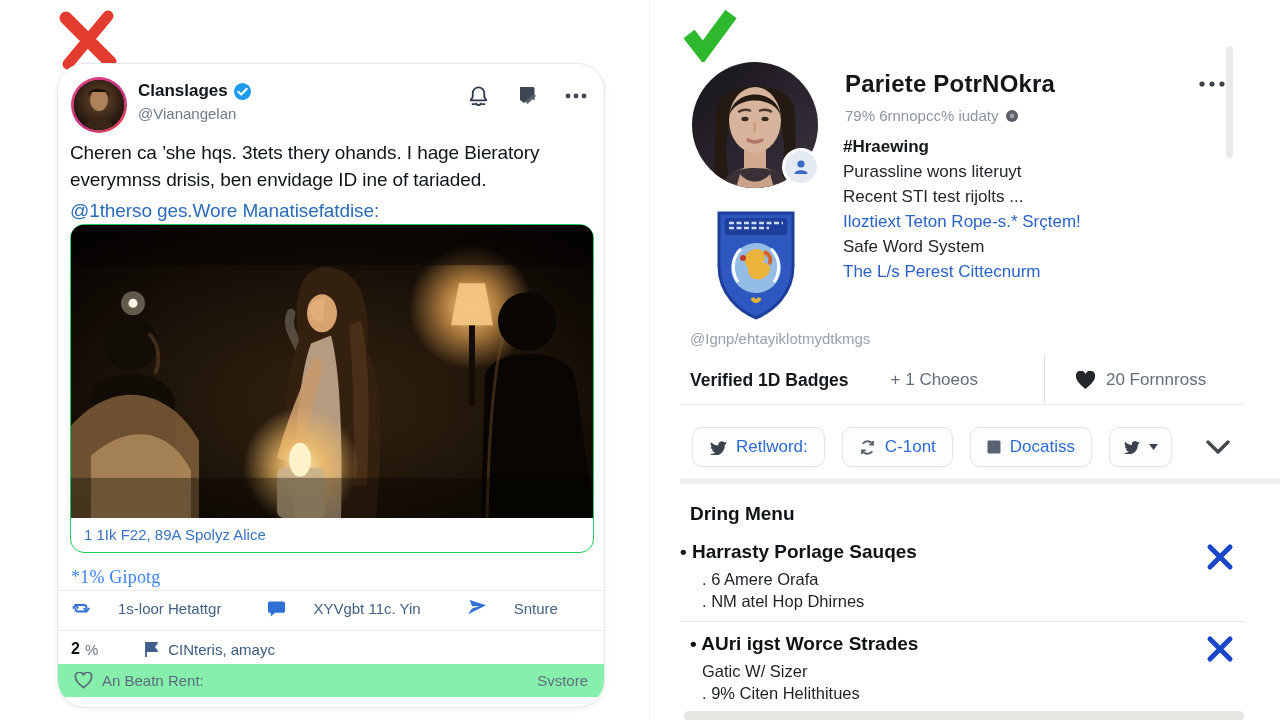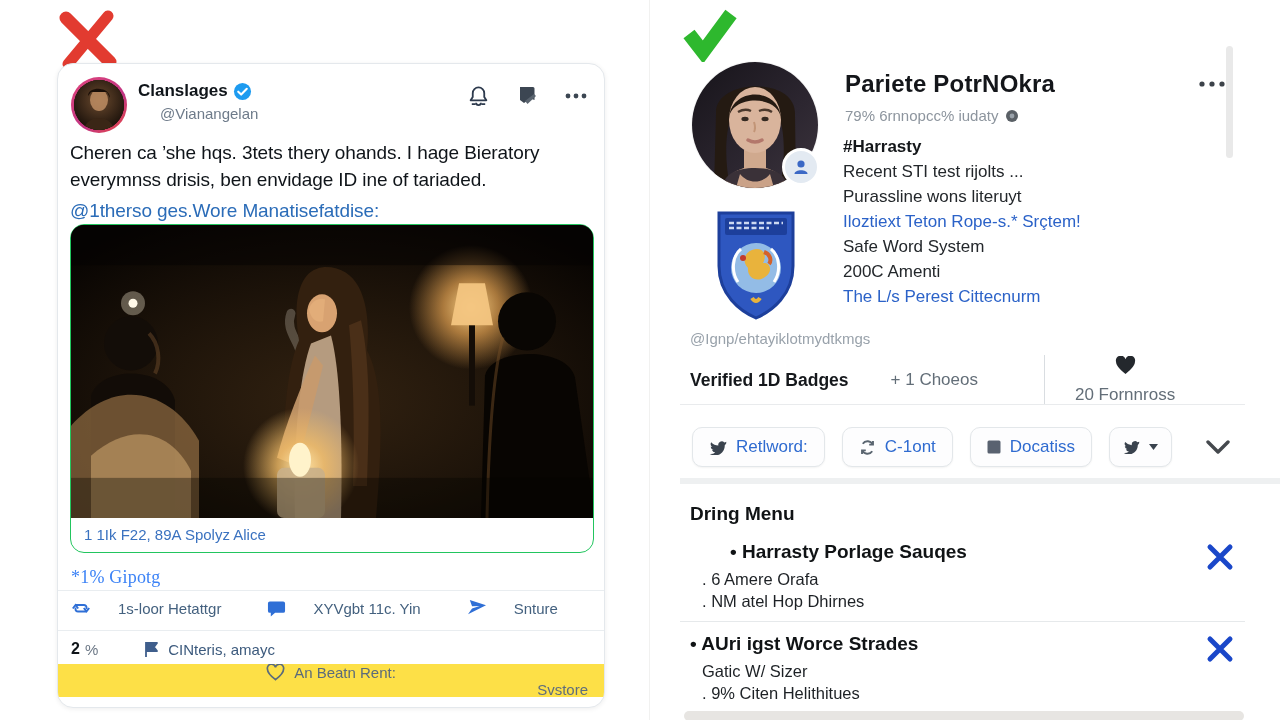--- a/index.html
+++ b/index.html
@@ -6,63 +6,63 @@
   html,body { width:1280px; height:720px; }
   body {
     font-family: "Liberation Sans", sans-serif;
     background:#ffffff; color:#0f1419; position:relative; overflow:hidden;
   }
   .abs { position:absolute; }
 
   
   #tweet-card {
     left:57px; top:63px; width:548px; height:645px;
-    background:#fff; border:1px solid #e4e8ec; border-radius:16px;
+    background:#fff; border:1px solid #e4e8ec; border-radius:28px;
     box-shadow:0 1px 5px rgba(0,0,0,.07); overflow:hidden;
   }
   .avatar-ring {
     left:13px; top:13px; width:56px; height:56px; border-radius:50%;
     background:linear-gradient(140deg,#e0457b,#c13584 60%,#e8483f); padding:3px;
   }
   .avatar-ring .inner { width:100%; height:100%; border-radius:50%; overflow:hidden; background:#241a12; }
   .tw-name { left:80px; top:17px; font-size:17px; font-weight:bold; color:#0f1419; display:flex; align-items:center; gap:5px;}
-  .tw-handle { left:80px; top:41px; font-size:15px; color:#6e7b8a;margin-left:22px; }
+  .tw-handle { left:80px; top:41px; font-size:15px; color:#6e7b8a; }
   .hdr-icons { right:16px; top:20px; display:flex; gap:26px; align-items:center; }
   .tw-text { left:12px; top:75px; width:526px; font-size:19px; line-height:27px; color:#0f1419; letter-spacing:-0.1px;}
   .tw-link { color:#2b6cb8; margin-top:4px; }
   .photo-card { left:12px; top:160px; width:524px; border:1px solid #22c55e; border-radius:14px; overflow:hidden; background:#fff;}
   .photo-card svg.photo { display:block; width:524px; height:293px; }
   .photo-caption { padding:8px 13px 9px; font-size:15px; color:#3a72c0; }
   .tw-note { left:13px; top:503px; font-size:18px; color:#3b82f6; letter-spacing:.2px;font-family:Liberation Serif, serif;}
   .div1 { left:0; right:0; height:1px; background:#e9edf0; }
   .actions { left:13px; top:534px; display:flex; gap:46px; align-items:center; }
   .action { display:flex; gap:27px; align-items:center; font-size:15px; color:#44617f; }
   .stats-row { left:13px; right:13px; top:573px; height:24px; display:flex; align-items:center; font-size:15px; color:#3c5a7d;}
   .stats-count { font-size:16px; font-weight:bold; color:#0f1419; }
   .stats-unit { color:#6b7785; margin-left:5px; }
   .stats-flag { margin-left:46px; display:flex; gap:8px; align-items:center;}
   .stats-right { margin-left:auto; display:flex; gap:9px; align-items:center; color:#33383d;margin-top:43px; }
-  .tw-footer { left:0; right:0; top:600px; height:33px; background:#fde047; display:flex; align-items:center; padding:0 16px; font-size:15px; color:#5b6b7b;flex-direction:column;}
+  .tw-footer { left:0; right:0; top:600px; height:33px; background:#86efac; display:flex; align-items:center; padding:0 16px; font-size:15px; color:#5b6b7b;}
   .tw-footer .f-left { display:flex; gap:9px; align-items:center;}
   .tw-footer .f-right { margin-left:auto; color:#5f6d7c;}
 
   
   .pf-avatar { left:692px; top:62px; width:126px; height:126px; border-radius:50%; overflow:hidden; box-shadow:0 0 0 1px rgba(0,0,0,.04);}
   .pf-badge { left:782px; top:148px; width:38px; height:38px; border-radius:50%; background:#e3eaf2; border:3px solid #fff; display:flex; align-items:center; justify-content:center;}
   .pf-name { left:845px; top:70px; font-size:24px; font-weight:bold; color:#14161a; letter-spacing:.2px;}
   .pf-meta { left:845px; top:107px; font-size:15px; color:#8d959e; display:flex; gap:7px; align-items:center;}
   .pf-bio { left:843px; top:134px; width:400px; font-size:17px; line-height:25px; color:#23272b;}
   .pf-bio .bold { font-weight:bold; color:#14171a; }
   .pf-bio .blue { color:#2b62c8; }
   .pf-handle { left:690px; top:330px; font-size:15px; color:#99a2ab; }
   .pf-stats { left:690px; top:364px; height:32px; display:flex; align-items:center; font-size:17px; color:#636e78;}
   .pf-stats .badges { font-size:17.5px; font-weight:bold; color:#15181c; }
   .pf-stats .choeos { margin-left:42px; }
   .pf-stats .vdiv { width:1px; height:50px; background:#d9dde1; margin:0 30px 0 66px; }
-  .pf-stats .likes { display:flex; gap:10px; align-items:center;flex-direction:column; }
+  .pf-stats .likes { display:flex; gap:10px; align-items:center; }
   .hdiv { height:1px; background:#e9ebed; }
   .btn-row { left:692px; top:427px; display:flex; gap:17px; align-items:center; }
   .pbtn {
     height:40px; border:1px solid #e3e7ea; border-radius:10px; background:#fdfdfe;
     box-shadow:0 1px 2px rgba(0,0,0,.05);
     display:flex; align-items:center; justify-content:center; gap:9px;
     font-size:17px; color:#2f6bd0; padding:8px 16px; font-family:inherit; cursor:pointer;
   }
   .band { left:680px; right:0; top:478px; height:6px; background:#eef0f1; }
   .menu-title { left:690px; top:503px; font-size:19px; font-weight:bold; color:#101315; }
@@ -289,26 +289,25 @@
 <div class="abs pf-name">Pariete PotrNOkra</div>
 <div class="abs pf-meta">
   <span>79% 6rnnopcc% iudaty</span>
   <svg width="14" height="14" viewBox="0 0 14 14">
     <circle cx="7" cy="7" r="6" fill="#5a6066"></circle>
       <circle cx="7" cy="7" r="2.4" fill="#9aa2aa"></circle>
   </svg>
 </div>
 
 <div class="abs pf-bio">
-  <div class="bold">#Harrasty</div>
+  <div class="bold">#Hraewing</div>
+  <div>Purassline wons literuyt</div>
   <div>Recent STI test rijolts ...</div>
-  <div>Purassline wons literuyt</div>
   <div class="blue">Iloztiext Teton Rope-s.* Srçtem!</div>
   <div>Safe Word System</div>
-  <div>200C Amenti</div>
   <div class="blue">The L/s Perest Cittecnurm</div>
 </div>
 
 <svg class="abs" style="left:712px; top:204px;" width="88" height="118" viewBox="0 0 88 118">
   <path d="M7 9 L81 9 L81 62 C81 91 60 107 44 114 C28 107 7 91 7 62 Z" fill="#2e57c0" stroke="#1d3f9b" stroke-width="3"></path>
   <rect x="13" y="14" width="62" height="17" rx="2" fill="#1d3f9b"></rect>
   <path d="M17 19 h54 M17 24 h40" stroke="#cdd9f2" stroke-width="2.6" stroke-dasharray="5 2.5"></path>
   <circle cx="44" cy="64" r="25" fill="#93bce6"></circle>
   <path d="M26 78 C19 68 20 52 29 45" stroke="#ffffff" stroke-width="3" fill="none"></path>
   <path d="M62 78 C69 68 68 52 59 45" stroke="#ffffff" stroke-width="3" fill="none"></path>
@@ -364,21 +363,21 @@
   </button>
 </div>
 <svg class="abs" style="left:1206px; top:440px;" width="24" height="14" viewBox="0 0 24 14">
   <path d="M2 2 L12 12 L22 2" fill="none" stroke="#45494e" stroke-width="3.4" stroke-linecap="round" stroke-linejoin="round"></path>
 </svg>
 
 <div class="abs band"></div>
 
 <div class="abs menu-title">Dring Menu</div>
 
-<div class="abs menu-item-title" style="left:730px; top:541px;">Harrasty Porlage Sauqes</div>
+<div class="abs menu-item-title" style="left:680px; top:541px;">Harrasty Porlage Sauqes</div>
 <button class="abs xbtn" style="left:1206px; top:543px;">
   <svg width="28" height="28" viewBox="0 0 28 28">
     <path d="M4 4 L24 24 M24 4 L4 24" stroke="#1a47c9" stroke-width="5" stroke-linecap="round"></path>
   </svg>
 </button>
 <div class="abs menu-sub" style="left:702px; top:568px;">. 6 Amere Orafa</div>
 <div class="abs menu-sub" style="left:702px; top:590px;">. NM atel Hop Dhirnes</div>
 
 <div class="abs hdiv" style="left:680px; right:35px; top:621px; background:#e6e9eb;"></div>
 

